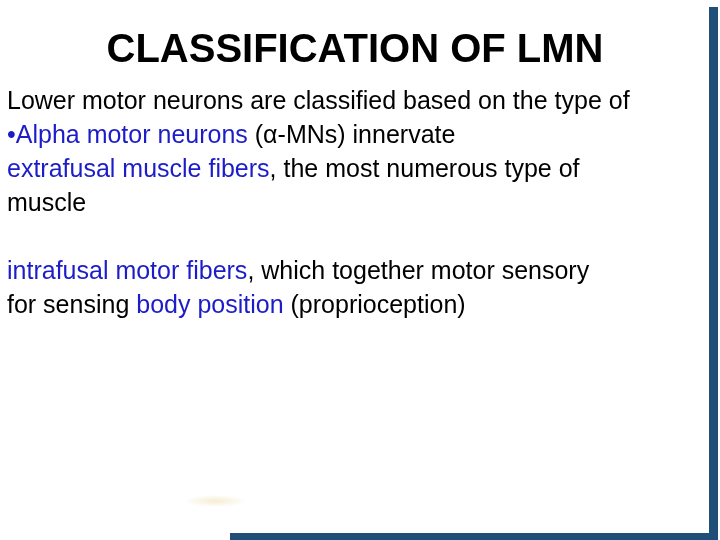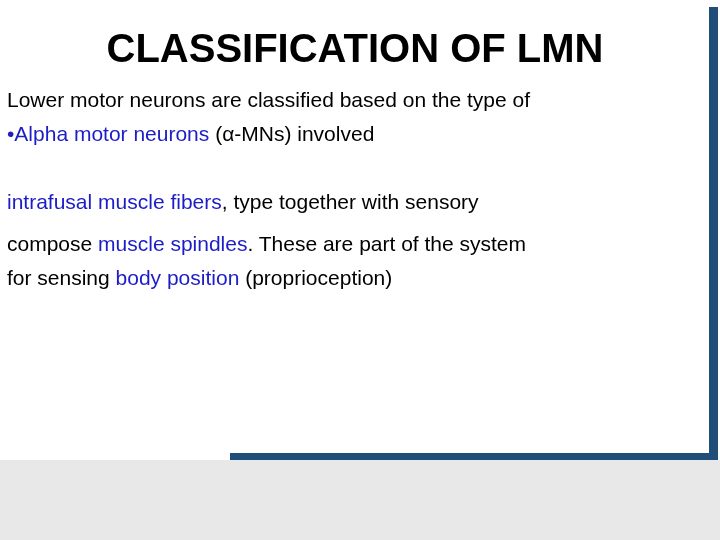--- a/index.html
+++ b/index.html
@@ -9,41 +9,41 @@
     --bg:#FFFFFF;
   }
   html,body{margin:0;padding:0;}
   body{
     width:720px;height:540px;
     font-family:"Liberation Sans","DejaVu Sans",sans-serif;
     background:#e8e8e8;
   }
   .slide{
     position:relative;
-    width:720px;height:460px;
+    width:720px;height:540px;
     background:var(--bg);
     overflow:hidden;
   }
   .slide-title{
     position:absolute;
     top:26px;left:0;
     width:710px;
     text-align:center;
     font-size:40px;
     font-weight:700;
     letter-spacing:0;
     color:var(--text);
   }
   .slide-body{
     position:absolute;
     left:7px;top:83px;
     right:14px;
   }
   .line{
-    font-size:21px;
+    font-size:25px;
     line-height:34px;
     min-height:34px;
     white-space:nowrap;
     color:var(--text);
   }
   .line.extra-space{margin-top:8px;}
   .plain-text{color:var(--text);}
   .link-text{color:var(--link);}
   .right-accent-bar{
     position:absolute;
@@ -66,24 +66,25 @@
   }
 </style>
 </head>
 <body>
 
 <div class="slide">
   <div class="slide-title">CLASSIFICATION OF LMN</div>
 
   <div class="slide-body">
       <div class="line"><span class="plain-text">Lower motor neurons are classified based on the type of</span></div>
-      <div class="line"><span class="link-text">•Alpha motor neurons</span><span class="plain-text"> (α-MNs) involved</span></div>
+      <div class="line"><span class="link-text">•Alpha motor neurons</span><span class="plain-text"> (α-MNs) innervate</span></div>
+      <div class="line"><span class="link-text">extrafusal muscle fibers</span><span class="plain-text">, the most numerous type of</span></div>
+      <div class="line"><span class="plain-text">muscle</span></div>
       <div class="line"></div>
-      <div class="line"><span class="link-text">intrafusal muscle fibers</span><span class="plain-text">, type together with sensory</span></div>
-      <div class="line extra-space"><span class="plain-text">compose </span><span class="link-text">muscle spindles</span><span class="plain-text">. These are part of the system</span></div>
+      <div class="line"><span class="link-text">intrafusal motor fibers</span><span class="plain-text">, which together motor sensory</span></div>
       <div class="line"><span class="plain-text">for sensing </span><span class="link-text">body position</span><span class="plain-text"> (proprioception)</span></div>
     </div>
 
   <div class="smudge"></div>
 
   <div class="right-accent-bar"></div>
   <div class="bottom-accent-bar"></div>
 </div>
 
 </body></html>

